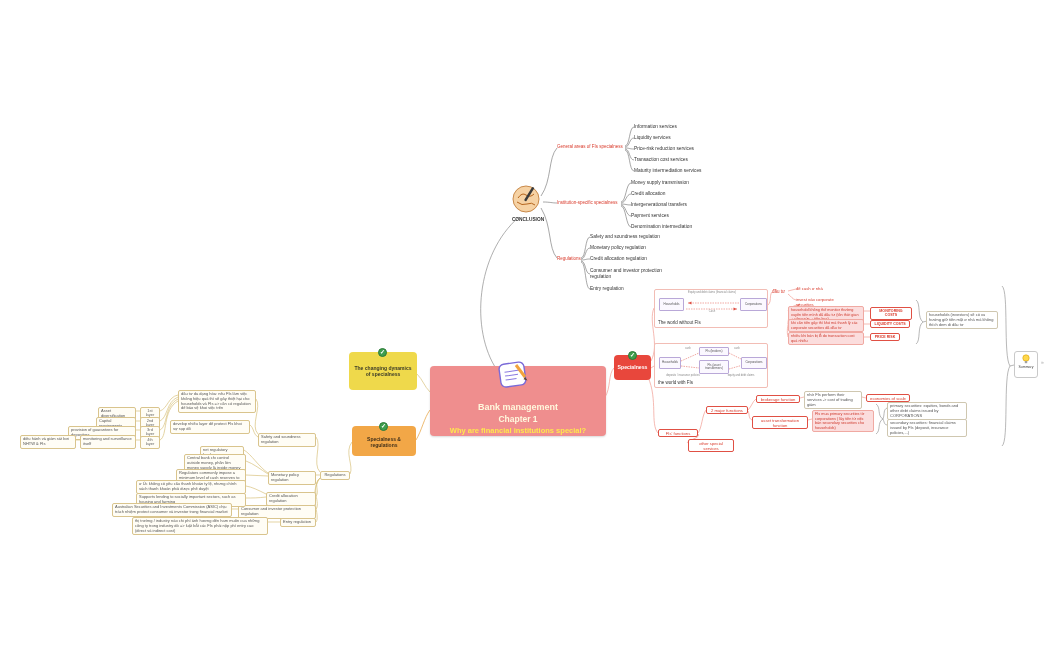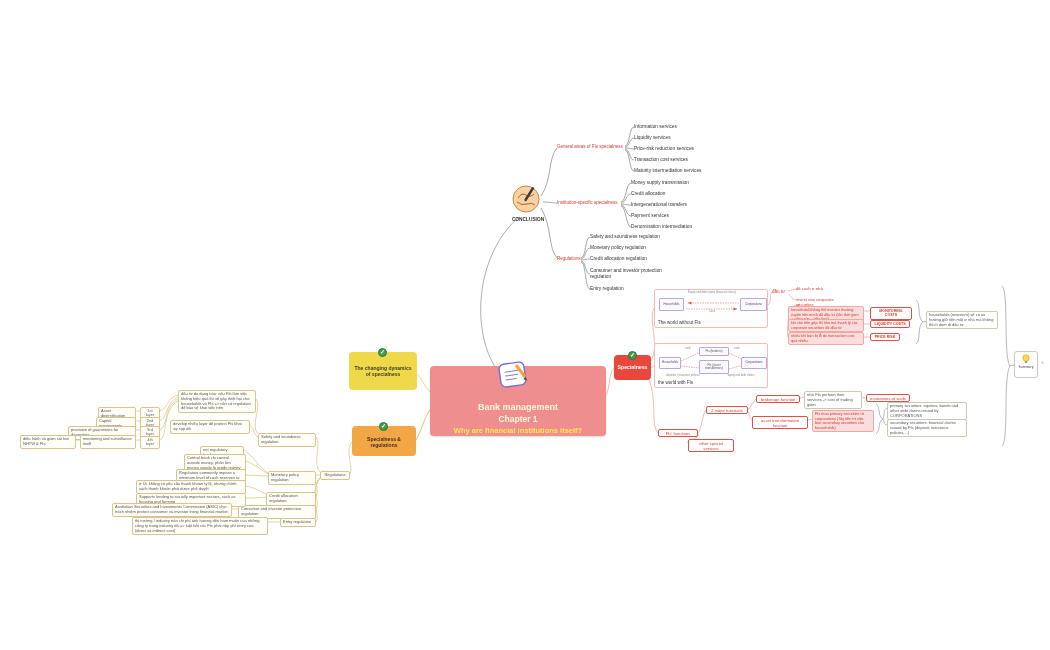--- a/index.html
+++ b/index.html
@@ -153,21 +153,21 @@
   <div class="nd redlbl" style="left:557px;top:256px;width:26px">Regulations</div>
   <div class="nd txt" style="left:590px;top:234px;width:80px">Safety and soundness regulation</div>
   <div class="nd txt" style="left:590px;top:245px;width:80px">Monetary policy regulation</div>
   <div class="nd txt" style="left:590px;top:256px;width:80px">Credit allocation regulation</div>
   <div class="nd txt" style="left:590px;top:268px;width:80px">Consumer and investor protection regulation</div>
   <div class="nd txt" style="left:590px;top:286px;width:80px">Entry regulation</div>
 
   <div class="centerbox">
     <div class="l1">Bank management</div>
     <div class="l2">Chapter 1</div>
-    <div class="l3">Why are financial institutions itself?</div>
+    <div class="l3">Why are financial institutions special?</div>
   </div>
   <div class="nd" style="left:495px;top:358px">
     <svg width="36" height="34">
       <g transform="rotate(-8 18 17)">
         <rect x="5" y="5" width="25" height="23" rx="5" fill="#fff" stroke="#7a6ad8" stroke-width="1.4"></rect>
         <path d="M10,13 h15 M10,17 h13 M10,21 h11" stroke="#8a7ae0" stroke-width="1" fill="none"></path>
       </g>
       <path d="M21,7 l9,12" stroke="#f2a33c" stroke-width="3"></path>
       <path d="M30,19 l2.5,3.5 l-4,-1.2 z" fill="#5a4632"></path>
     </svg>

